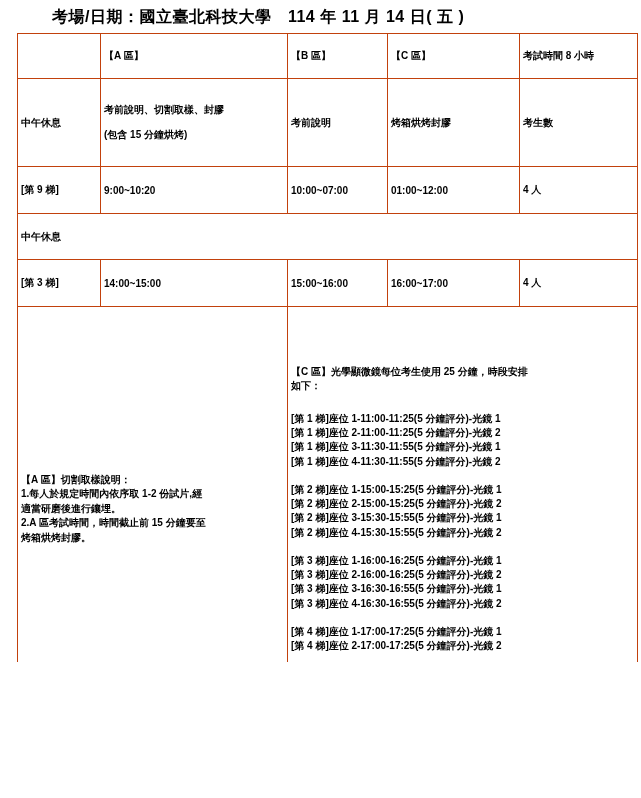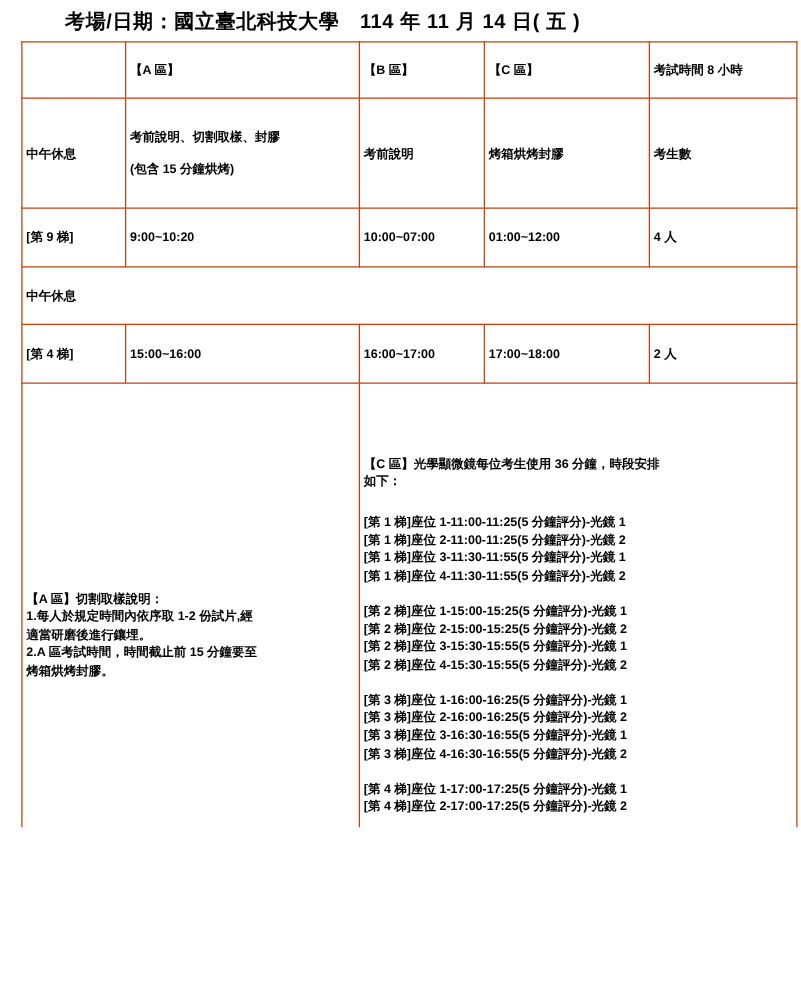--- a/index.html
+++ b/index.html
@@ -102,37 +102,37 @@
       <td>10:00~07:00</td>
       <td>01:00~12:00</td>
       <td>4 人</td>
     </tr>
 
     <tr class="r-lunch">
       <td colspan="5">中午休息</td>
     </tr>
 
 
-
     <tr class="r-batch">
-      <td>[第 4 梯]</td>
+      <td>[第 3 梯]</td>
+      <td>14:00~15:00</td>
       <td>15:00~16:00</td>
       <td>16:00~17:00</td>
-      <td>17:00~18:00</td>
-      <td>2 人</td>
+      <td>4 人</td>
     </tr>
+
 
     <tr class="r-notes">
       <td colspan="2" class="notes-a">【A 區】切割取樣說明：
 1.每人於規定時間內依序取 1-2 份試片,經
 適當研磨後進行鑲埋。
 2.A 區考試時間，時間截止前 15 分鐘要至
 烤箱烘烤封膠。</td>
       <td colspan="3" class="notes-c">
-        <div class="intro">【C 區】光學顯微鏡每位考生使用 36 分鐘，時段安排
+        <div class="intro">【C 區】光學顯微鏡每位考生使用 25 分鐘，時段安排
 如下：</div>
         <div class="sched-list">[第 1 梯]座位 1-11:00-11:25(5 分鐘評分)-光鏡 1
 [第 1 梯]座位 2-11:00-11:25(5 分鐘評分)-光鏡 2
 [第 1 梯]座位 3-11:30-11:55(5 分鐘評分)-光鏡 1
 [第 1 梯]座位 4-11:30-11:55(5 分鐘評分)-光鏡 2
 
 [第 2 梯]座位 1-15:00-15:25(5 分鐘評分)-光鏡 1
 [第 2 梯]座位 2-15:00-15:25(5 分鐘評分)-光鏡 2
 [第 2 梯]座位 3-15:30-15:55(5 分鐘評分)-光鏡 1
 [第 2 梯]座位 4-15:30-15:55(5 分鐘評分)-光鏡 2

